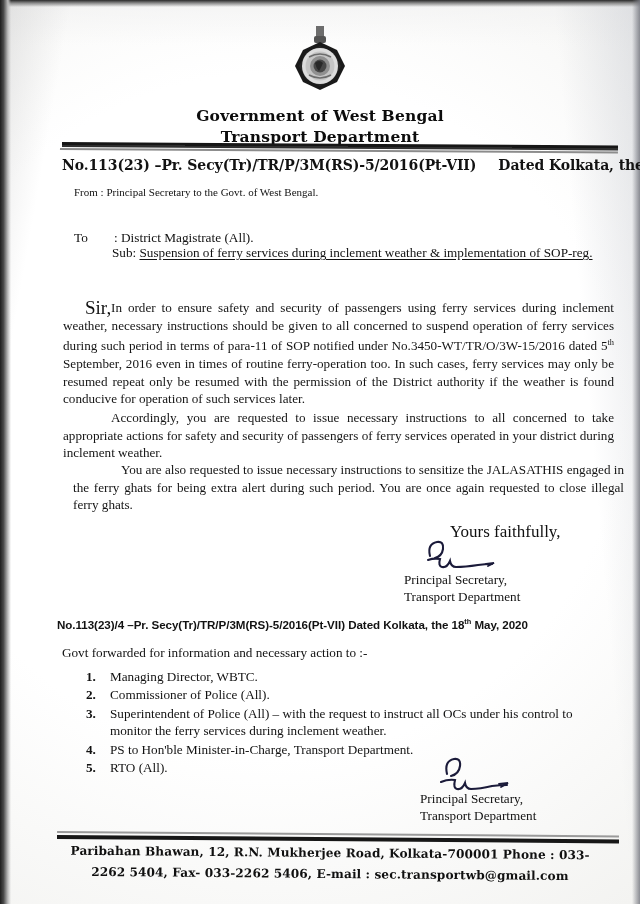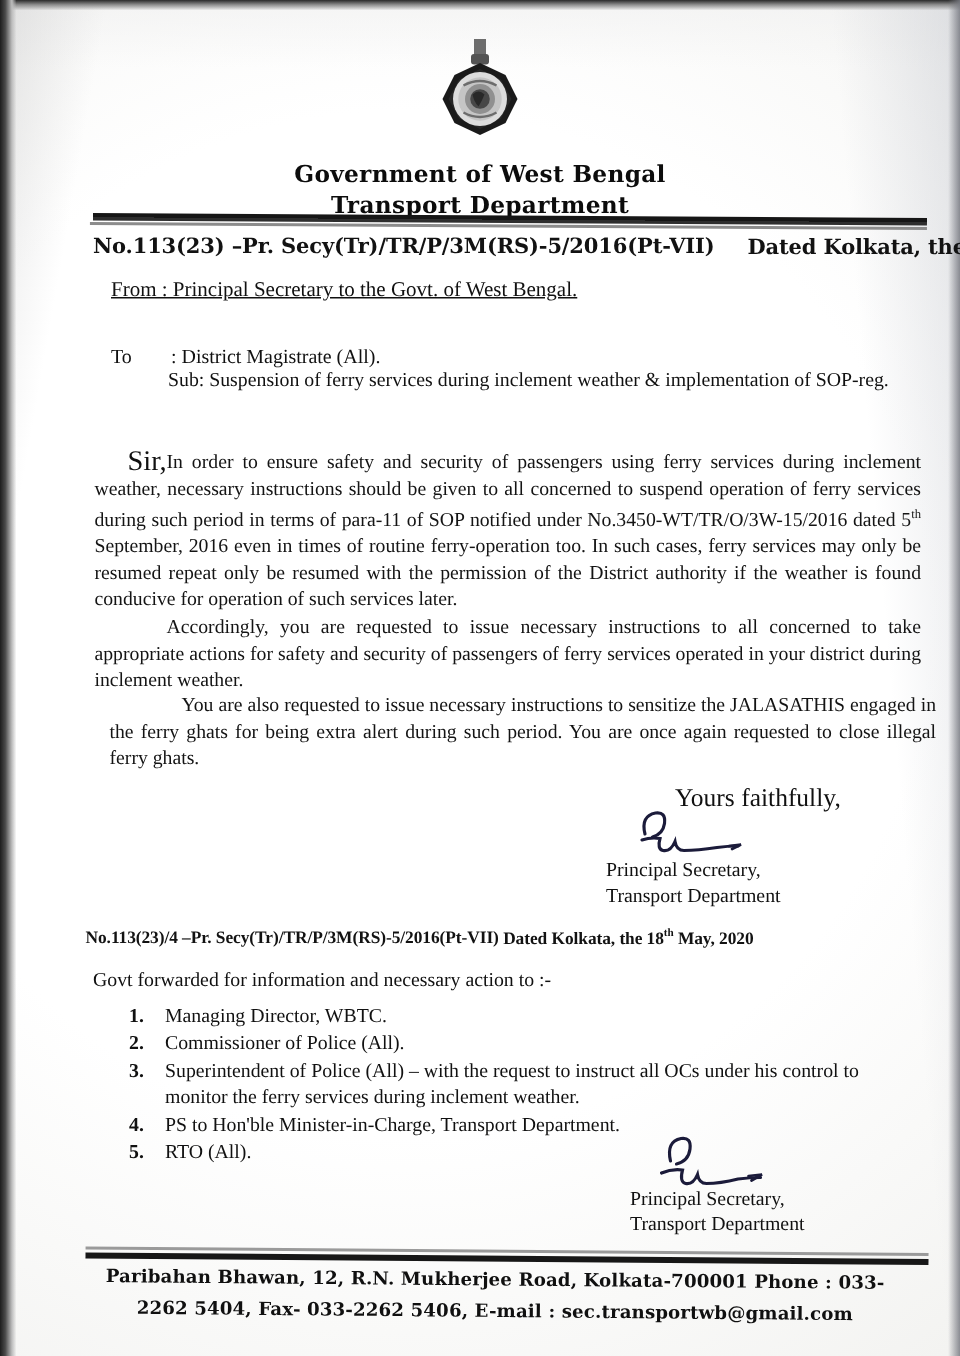--- a/index.html
+++ b/index.html
@@ -115,41 +115,41 @@
     white-space: nowrap;
     color: #121212;
   }
   .refline .dateparts { margin-left: 22px; }
   sup { font-size: 0.64em; vertical-align: super; }
 
   .from-line {
     position: absolute;
     left: 74px;
     top: 186px;
-    font-size: 14px;
-    text-decoration: underline;
+    font-size: 11px;
   }
   .to-line {
     position: absolute;
     left: 74px;
     top: 230px;
     font-size: 13.3px;
   }
   .to-line .to-label {
     display: inline-block;
     width: 40px;
   }
 
   .sub-line {
     position: absolute;
     left: 112px;
     top: 245px;
     font-size: 13.2px;
   }
   .sub-line .sub-text {
+    text-decoration: underline;
     text-underline-offset: 2px;
   }
 
   .salutation {
     position: absolute;
     left: 85px;
     top: 278px;
     font-size: 19px;
     margin-top: 19px;
   }
@@ -193,21 +193,21 @@
   .sign2 {
     left: 420px;
     top: 790px;
   }
 
   
   .refline2 {
     position: absolute;
     left: 57px;
     top: 617px;
-    font-family: Liberation Serif, serif;
+    font-family: Liberation Sans, sans-serif;
     font-weight: bold;
     font-size: 11.6px;
     letter-spacing: -0.05px;
     white-space: nowrap;
     color: #121212;
   }
   .copy-line {
     position: absolute;
     left: 62px;
     top: 645px;

